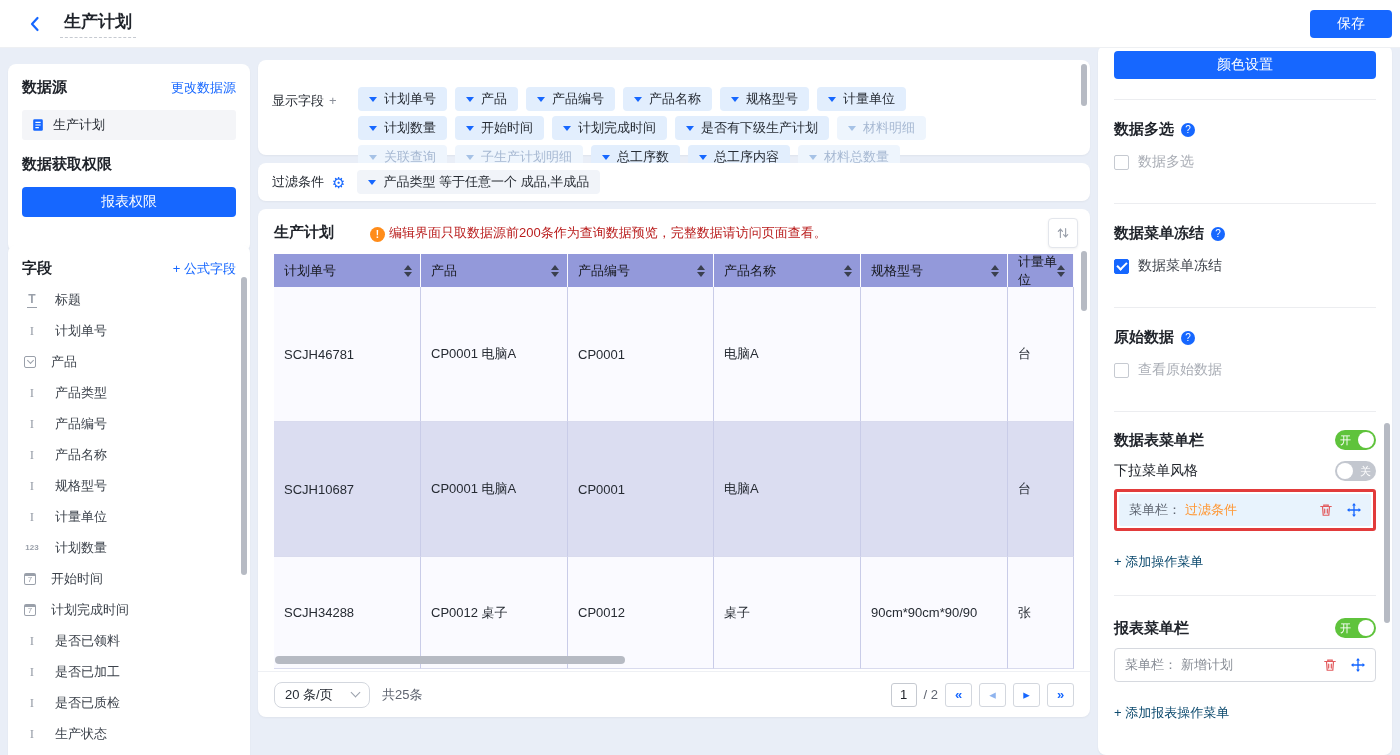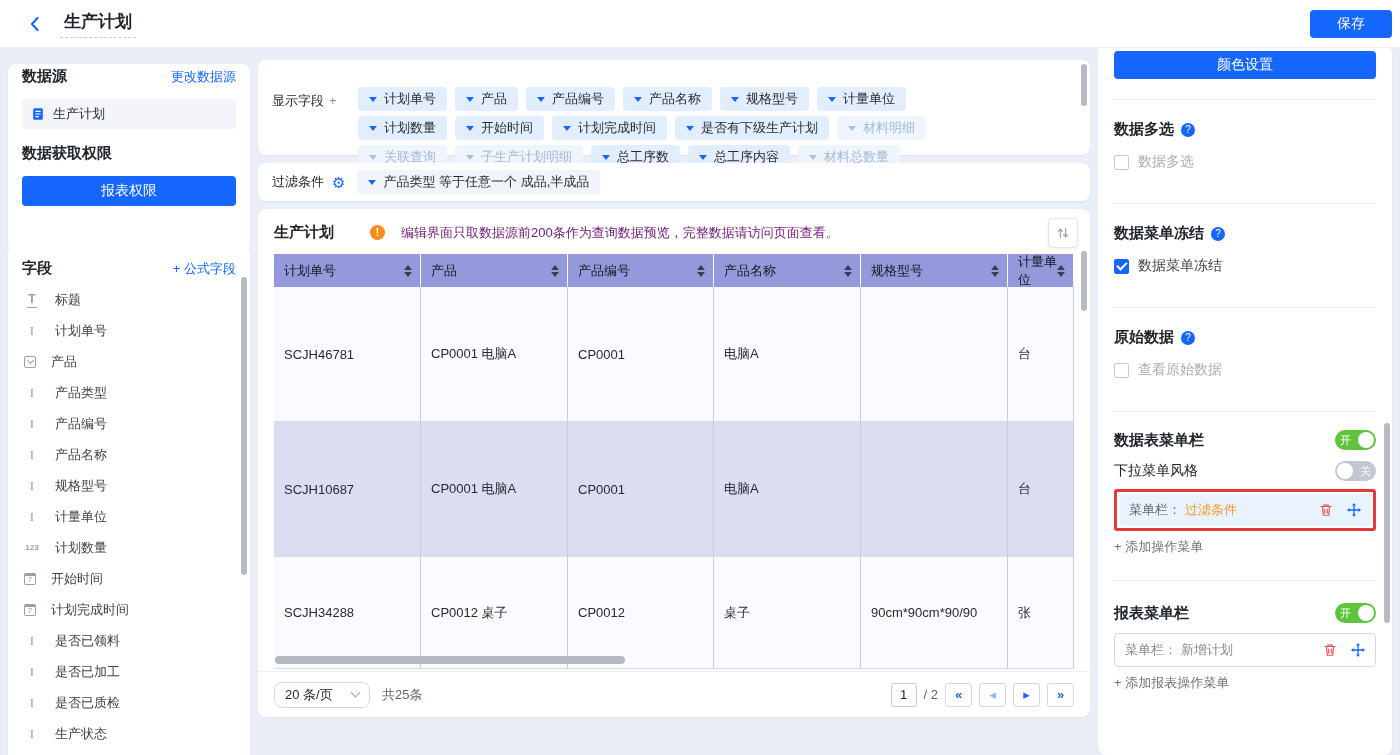--- a/index.html
+++ b/index.html
@@ -8,21 +8,21 @@
   
   .topbar{position:absolute;left:0;top:0;width:1400px;height:48px;background:#fff;border-bottom:1px solid #eef0f3;display:flex;align-items:center;padding:0 8px 0 24px;z-index:5}
   .back{width:22px;height:22px;display:flex;align-items:center;justify-content:center;cursor:pointer}
   .page-title{font-size:17px;font-weight:700;color:#20242b;margin-left:14px;border-bottom:1px dashed #c6cad1;padding:0 4px 4px}
   .save-btn{margin-left:auto;width:82px;height:28px;background:#1667ff;color:#fff;border:none;border-radius:4px;font-size:14px;cursor:pointer;font-family:inherit}
   
   .card{position:absolute;background:#fff;border-radius:8px;box-shadow:0 1px 2px rgba(31,35,41,.05)}
   .sec-bold{font-size:15px;font-weight:700;color:#20242b}
   .blue-link{color:#1667ff;font-size:13px;cursor:pointer}
   
-  .card-ds{left:8px;top:64px;width:242px;height:188px;padding:3px 14px}
+  .card-ds{left:8px;top:64px;width:242px;height:188px;padding:14px 14px}
   .ds-head{display:flex;justify-content:space-between;align-items:center}
   .ds-item{margin-top:13px;height:30px;background:#f4f5f8;border-radius:3px;display:flex;align-items:center;gap:8px;padding:0 9px;font-size:13px}
   .ds-perm-title{margin-top:15px}
   .perm-btn{margin-top:13px;width:100%;height:30px;background:#1667ff;color:#fff;border:none;border-radius:4px;font-size:14px;cursor:pointer;font-family:inherit}
   .card-fields{left:8px;top:245px;width:242px;height:554px;padding:14px 14px;overflow:hidden}
   .fields-head{display:flex;justify-content:space-between;align-items:center}
   .field-list{margin-top:6px}
   .field-item{height:31px;display:flex;align-items:center;gap:15px;padding:0 2px;font-size:13px;color:#3c424b;cursor:pointer}
   .fi{width:16px;flex:0 0 16px;display:inline-flex;align-items:center;justify-content:center;color:#9aa0aa}
   .text-icon::before{content:"I";font-family:"Liberation Serif","DejaVu Serif",serif;font-size:13px}
@@ -45,21 +45,21 @@
   .chip.off .caret{border-top-color:#a6c2e6}
   .card-filter{left:258px;top:163px;width:832px;height:38px;padding:0 14px;display:flex;align-items:center;gap:8px}
   .gear-icon{color:#1667ff;font-size:15px;cursor:pointer;line-height:1}
   .gear-icon::before{content:"⚙"}
   .filter-chip{height:24px;border-radius:4px;background:#f1f4f9;display:flex;align-items:center;padding:0 11px;font-size:13px;color:#262b33;cursor:pointer;margin-left:4px}
   .filter-chip .caret{width:0;height:0;border-left:4px solid transparent;border-right:4px solid transparent;border-top:5px solid #1667ff;margin-right:7px}
   
   .card-table{left:258px;top:209px;width:832px;height:508px;padding:14px 16px 0;overflow:hidden}
   .pt-head{display:flex;align-items:center;gap:10px;padding-right:40px}
   .pt-title{font-size:15px;font-weight:700;color:#20242b}
-  .warn{display:flex;align-items:center;gap:16px;margin-left:26px;color:#701a75;font-size:13px;white-space:nowrap;overflow:hidden}
+  .warn{display:flex;align-items:flex-end;gap:4px;margin-left:26px;color:#b91c1c;font-size:13px;white-space:nowrap;overflow:hidden}
   .warn-ic{flex:0 0 15px;width:15px;height:15px;border-radius:50%;background:#ff8c1a;color:#fff;display:flex;align-items:center;justify-content:center;font-size:10px;font-weight:700}
   .warn-ic::before{content:"!"}
   .sort-btn{position:absolute;right:12px;top:9px;width:30px;height:30px;border:1px solid #e3e6ec;border-radius:4px;background:#fff;display:flex;align-items:center;justify-content:center;box-shadow:0 1px 3px rgba(0,0,0,.06);cursor:pointer}
   .cols{display:grid;grid-template-columns:147px 147px 146px 147px 147px 66px}
   .tbl{margin-top:12px;width:800px}
   .th{height:33px;background:#9399da;display:flex;align-items:center;justify-content:space-between;padding:0 8px 0 10px;border-right:1px solid #fbfbfe;color:#15171c;font-size:13px;overflow:hidden;cursor:pointer}
   .sorts{display:flex;flex-direction:column;gap:2px;flex:0 0 8px}
   .sorts i{width:0;height:0;border-left:4px solid transparent;border-right:4px solid transparent}
   .sorts .up{border-bottom:5px solid #3a3f4e}
   .sorts .down{border-top:5px solid #3a3f4e}
@@ -101,21 +101,21 @@
   .toggle.on{background:#5fc33c}
   .toggle.off{background:#c3c7cf}
   .t-label{color:#fff;font-size:11px;padding:0 3px}
   .knob{width:16px;height:16px;border-radius:50%;background:#fff}
   .red-wrap{margin-top:8px;border:3px solid #e23b3b;border-radius:3px;padding:2px}
   .menu-row-blue{height:32px;background:#e8f3fd;border-radius:2px;display:flex;align-items:center;padding:0 10px;gap:4px}
   .menu-prefix{color:#5f6672;font-size:13px}
   .menu-name-orange{color:#ff9733;font-size:13px}
   .menu-icons{margin-left:auto;display:flex;align-items:center;gap:13px}
   .ic-btn{width:15px;height:15px;display:flex;align-items:center;justify-content:center;cursor:pointer}
-  .add-link{margin-top:7px;color:#737373;font-size:13px;cursor:pointer}
+  .add-link{margin-top:22px;color:#0c4a6e;font-size:13px;cursor:pointer}
   .menu-row-plain{margin-top:10px;height:34px;border:1px solid #d6d9df;border-radius:4px;background:#fff;display:flex;align-items:center;padding:0 10px;gap:4px}
   .menu-gray{color:#878c95;font-size:13px}
 </style>
 </head>
 <body>
 
 <div class="topbar">
   <span class="back">
     <svg width="16" height="16" viewBox="0 0 16 16">
         <path d="M10.5 2L5 8l5.5 6" stroke="#1667ff" stroke-width="2.2" fill="none" stroke-linecap="round" stroke-linejoin="round"></path>

